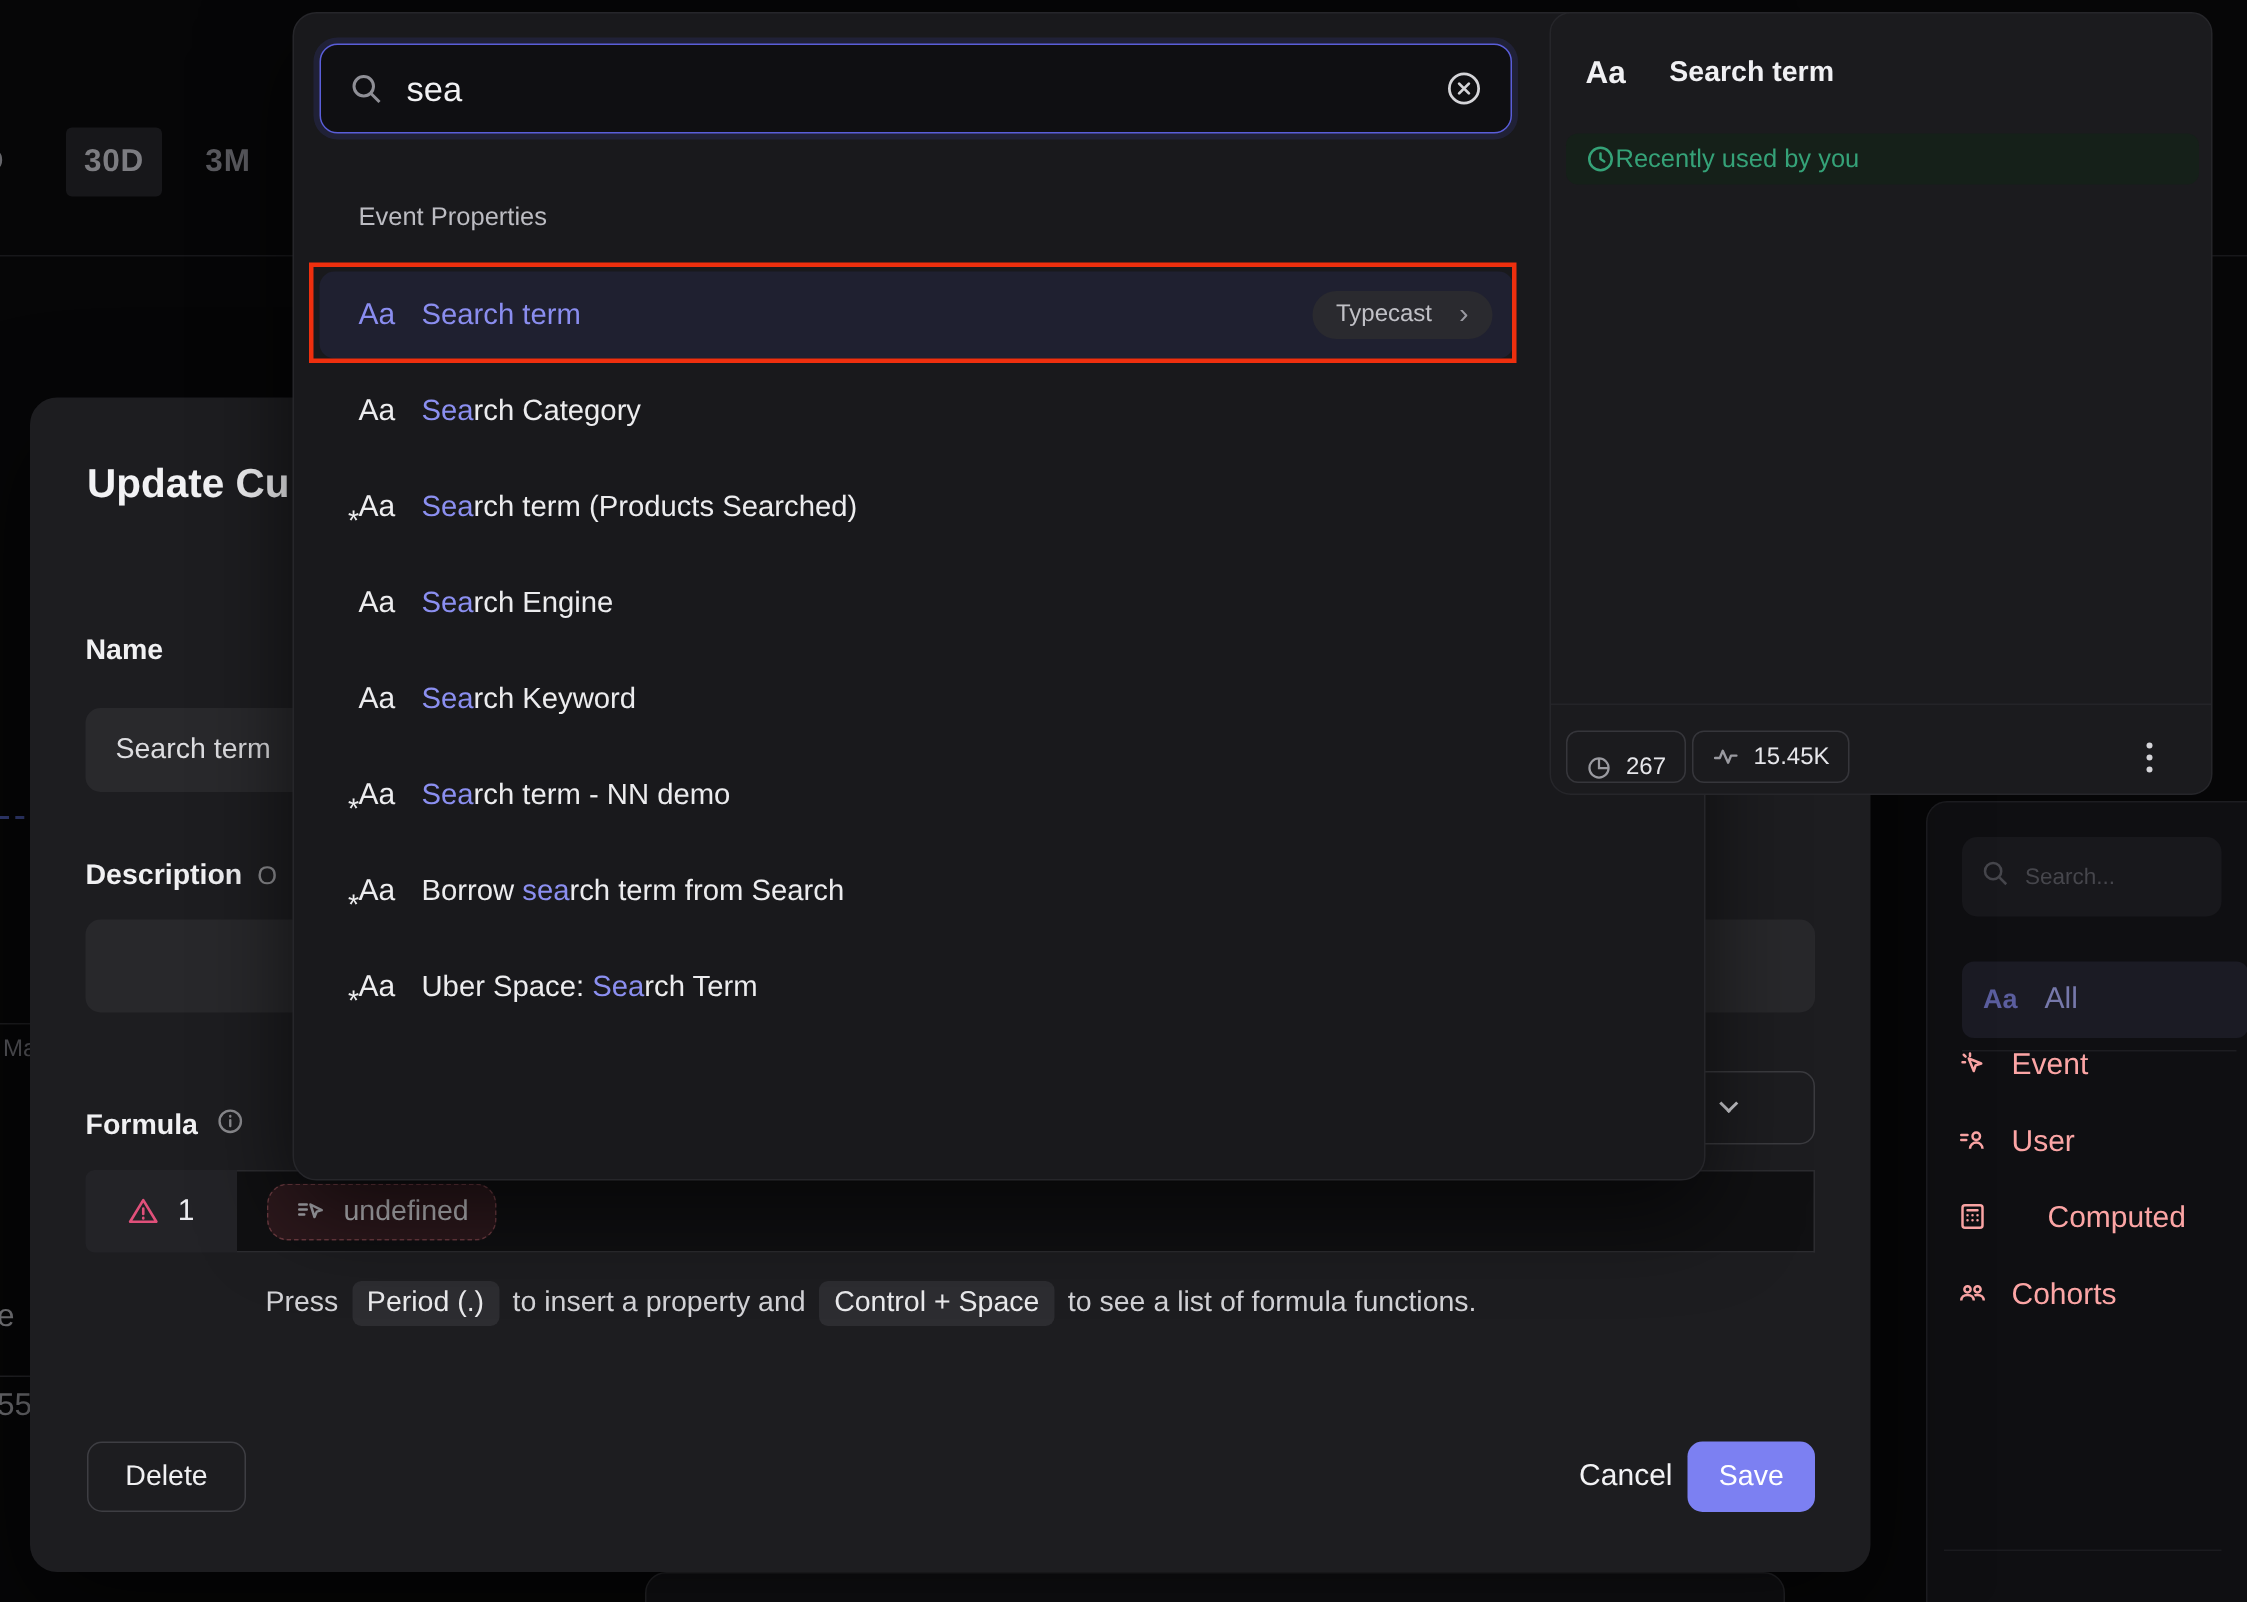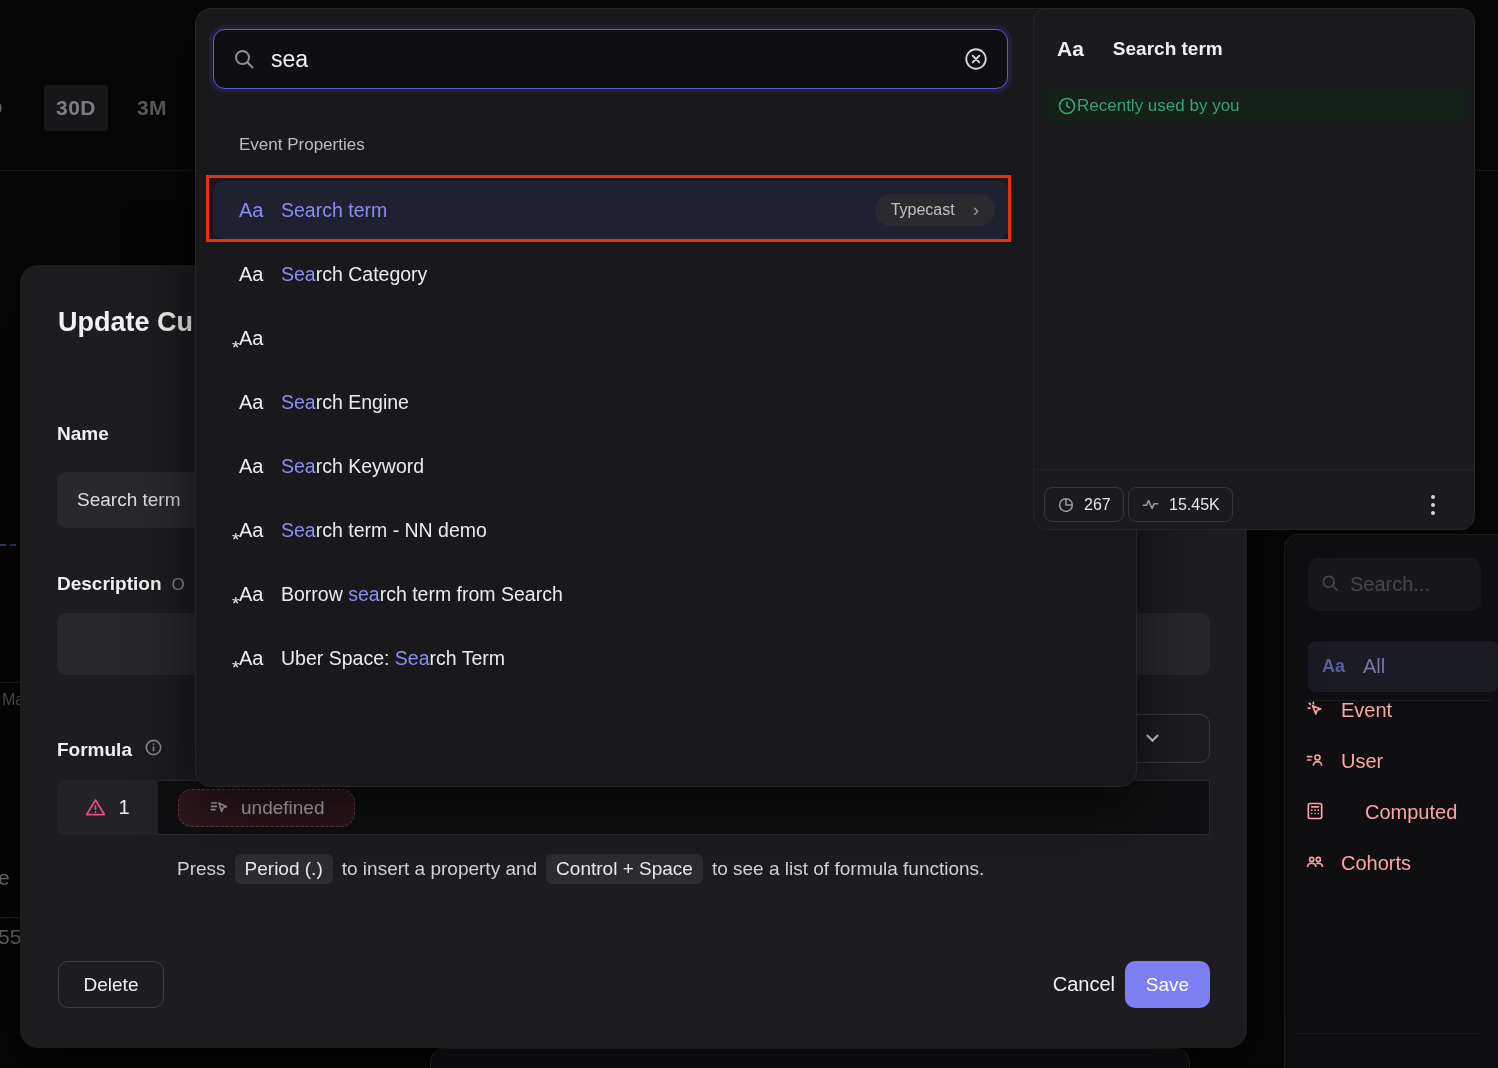--- a/index.html
+++ b/index.html
@@ -20,21 +20,21 @@
   .frag-grid2{ position:absolute; left:0; top:917px; width:57px; height:1px; background:#222226; }
   .bottom-sliver{ position:absolute; left:430px; top:1048px; width:760px; height:24px;
     background:#121215; border:1px solid #27272b; border-radius:14px 14px 0 0; }
 
   
   .sidebar{ position:absolute; left:1284px; top:534px; width:214px; height:534px;
     background:#0f0f12; border-left:1px solid #1d1d21; border-top:1px solid #1d1d21; border-top-left-radius:14px; }
   .sb-search{ position:absolute; left:23px; top:23px; width:173px; height:53px; background:#18181c;
     border-radius:10px; display:flex; align-items:center; padding:0 12px; gap:10px; color:#46464c; }
   .sb-search input{ background:transparent; border:none; outline:none; width:100px;
-    color:#8a8a90; font-size:20px; font-family:inherit; }
+    color:#8a8a90; font-size:15px; font-family:inherit; }
   .sb-search input::placeholder{ color:#46464c; }
   .sb-all{ position:absolute; left:23px; top:106px; width:191px; height:51px; background:#1b1b24;
     border-radius:8px; display:flex; align-items:center; padding:0 14px; gap:18px; }
   .sb-all .aa{ color:#5b5e9e; font-size:18px; font-weight:700; }
   .sb-all .lbl{ color:#7678aa; font-size:20px; }
   .sb-div{ position:absolute; left:23px; top:165px; width:183px; height:1px; background:#1d1d21; }
   .sb-item{ position:absolute; left:6px; width:191px; height:44px; display:flex; align-items:flex-start;
     padding:0 14px; gap:16px; color:#fca5a5; }
   .sb-item .lbl{ font-size:20px; }
   .sb-bottom-div{ position:absolute; left:11px; top:498px; width:185px; height:1px; background:#1b1b1f; }
@@ -54,21 +54,21 @@
     display:flex; align-items:center; justify-content:center; gap:14px; cursor:pointer; }
   .chev-down{ width:9px; height:9px; border-right:2px solid #cfcfd4; border-bottom:2px solid #cfcfd4;
     transform:rotate(45deg) translate(-2px,-2px); }
   .info-badge{ color:#8a8a8e; margin-left:12px; }
   .formula-row{ position:absolute; left:37px; top:515px; width:1153px; height:55px; display:flex; }
   .f-gutter{ width:101px; background:#232327; border-radius:6px 0 0 6px; display:flex; align-items:center;
     justify-content:center; gap:12px; color:#ececf0; font-size:20px; }
   .f-input{ flex:1; background:#101012; border:1px solid #2c2c30; border-left:none; display:flex;
     align-items:center; padding-left:20px; }
   .f-chip{ display:flex; align-items:center; gap:12px; background:rgba(190,70,80,.16);
-    border:1px dashed rgba(225,125,135,.35); border-radius:14px; padding:7px 30px;
+    border:1px dashed rgba(225,125,135,.35); border-radius:14px; padding:7px 18px;
     color:#b9b9bd; font-size:19px; }
   .f-chip svg{ color:#a9a9af; }
   .help-line{ position:absolute; left:157px; top:589px; font-size:19px; color:#d2d2d6; display:flex;
     align-items:center; gap:9px; white-space:nowrap; }
   .kbd{ background:#2d2d31; border-radius:6px; padding:4px 10px; color:#eaeaec; }
   .btn-delete{ position:absolute; left:38px; top:696px; width:106px; height:47px; background:transparent;
     border:1px solid #3e3e43; border-radius:10px; color:#f0f0f2; font-size:19px; font-family:inherit; cursor:pointer; }
   .btn-cancel{ position:absolute; left:985px; top:696px; width:110px; height:47px; background:transparent;
     border:none; color:#f2f2f4; font-size:20px; font-family:inherit; cursor:pointer; text-align:right; padding-right:0; }
   .btn-save{ position:absolute; left:1105px; top:696px; width:85px; height:47px; background:#7c80f2;
@@ -104,21 +104,21 @@
     border:1px solid #26262a; border-radius:14px; }
   .d-head{ position:absolute; left:23px; top:28px; display:flex; align-items:center; gap:29px; }
   .d-head .aa{ font-size:21px; font-weight:700; color:#f0f0f3; }
   .d-head .ttl{ font-size:19px; font-weight:700; color:#f0f0f3; }
   .d-badge{ position:absolute; left:10px; top:80px; width:422px; height:34px; background:#152019;
     border-radius:8px; display:flex; align-items:center; padding:0 13px; color:#35a278; font-size:17px; }
   .d-div{ position:absolute; left:0; top:460px; width:100%; height:1px; background:#242428; }
   .d-pill{ position:absolute; top:478px; height:35px; border:1px solid #36363b; border-radius:8px;
     display:flex; align-items:center; padding:0 12px; gap:9px; color:#e6e6ea; font-size:16px; background:transparent; font-family:inherit; cursor:pointer; }
   .d-pill svg{ color:#9a9aa0; }
-  .pill-1{ left:10px; }
+  .pill-1{ left:10px;align-items:flex-end; }
   .pill-2{ left:94px; }
   .kebab{ position:absolute; right:28px; top:482px; width:26px; height:28px; display:flex; flex-direction:column;
     align-items:center; justify-content:center; gap:4px; background:none; border:none; cursor:pointer; }
   .kebab i{ width:4px; height:4px; border-radius:50%; background:#d4d4d8; }
 </style>
 </head>
 <body>
 
 <div id="stage">
 
@@ -271,20 +271,21 @@
         </span>
       </div>
 
       <div class="row">
         <span class="aa">Aa</span>
         <span class="txt"><span></span><span class="match">Sea</span><span>rch Category</span></span>
       </div>
 
       <div class="row">
         <span class="aa custom">Aa</span>
+        <span class="txt"><span></span><span class="match">Sea</span><span>rch term (Products Searched)</span></span>
       </div>
 
       <div class="row">
         <span class="aa">Aa</span>
         <span class="txt"><span></span><span class="match">Sea</span><span>rch Engine</span></span>
       </div>
 
       <div class="row">
         <span class="aa">Aa</span>
         <span class="txt"><span></span><span class="match">Sea</span><span>rch Keyword</span></span>

